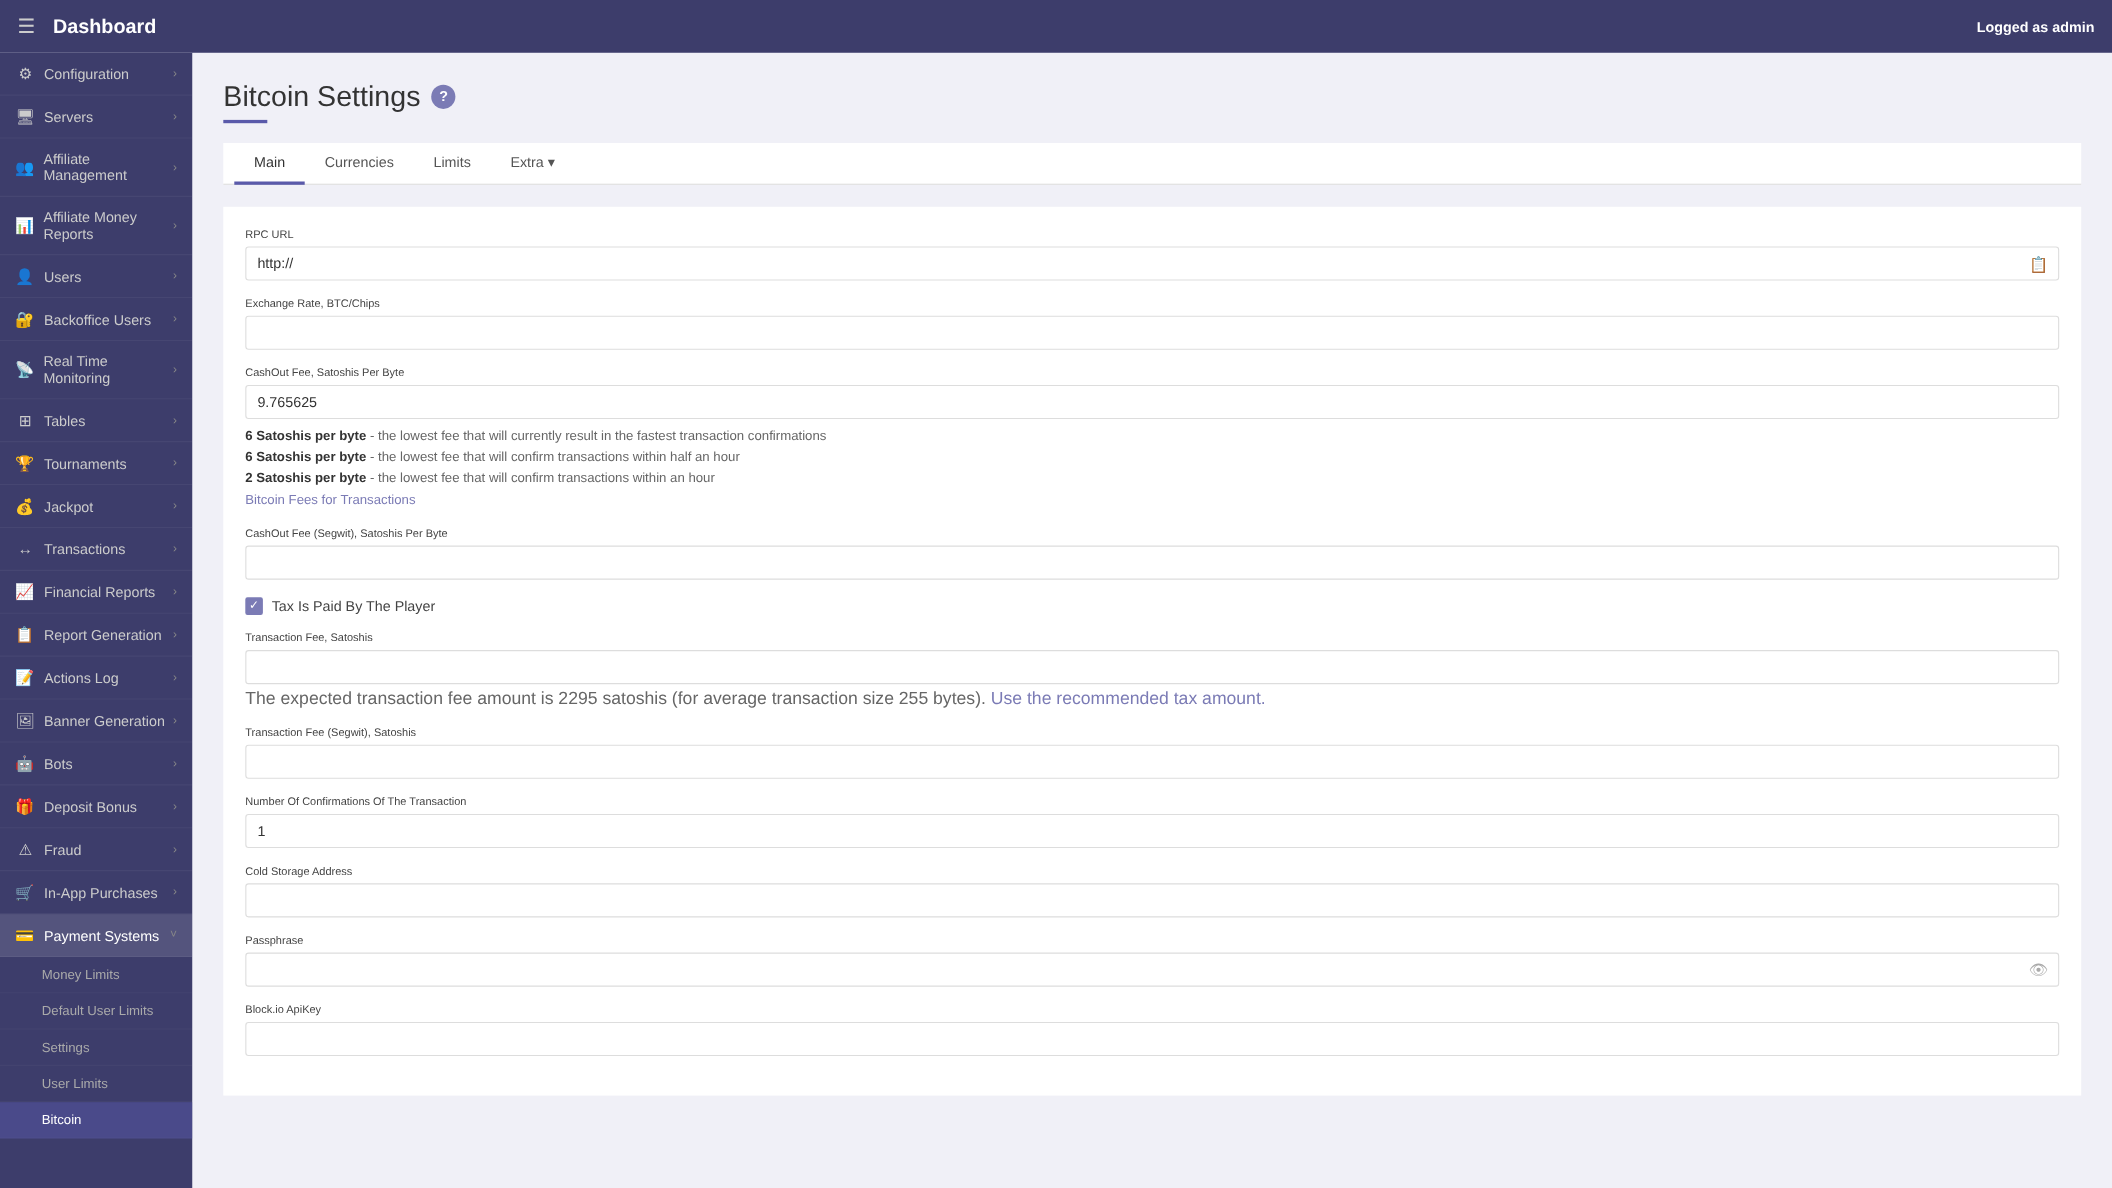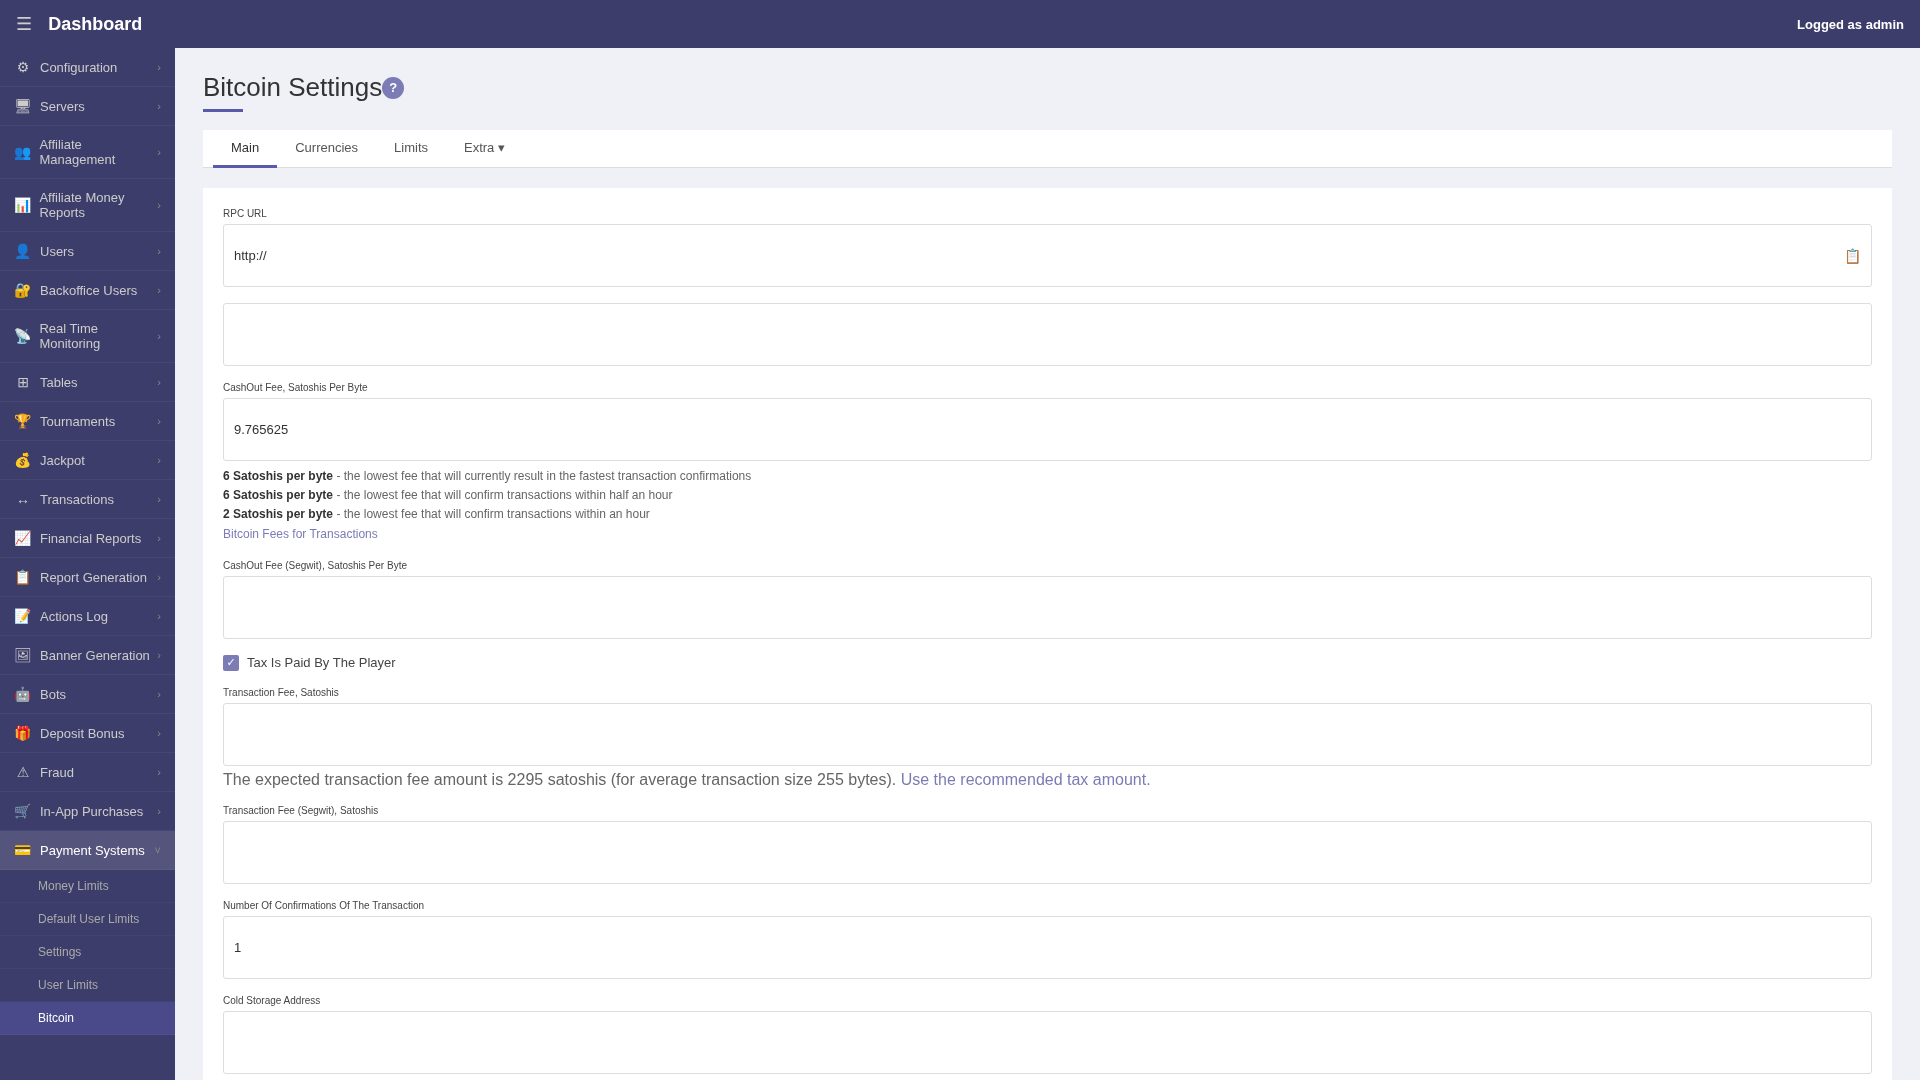--- a/index.html
+++ b/index.html
@@ -66,20 +66,21 @@
     .main {
       flex: 1;
       overflow-y: auto;
       padding: 24px 28px;
       background: #f0f0f7;
     }
 
     .page-title-row {
       display: flex;
       align-items: center;
+      gap: 10px;
       margin-bottom: 6px;
     }
     .page-title {
       font-size: 26px;
       font-weight: 400;
       color: #333;
     }
     .help-icon {
       width: 22px;
       height: 22px;
@@ -126,21 +127,21 @@
       display: block;
       font-size: 10px;
       color: #444;
       margin-bottom: 5px;
       font-weight: 500;
     }
     .field-input {
       width: 100%;
       border: 1px solid #ddd;
       border-radius: 3px;
-      padding: 23px 10px;
+      padding: 7px 10px;
       font-size: 13px;
       color: #333;
       outline: none;
       background: #fff;
     }
     .input-with-icon { position: relative; }
     .input-with-icon .field-input { padding-right: 32px; }
     .input-icon {
       position: absolute;
       right: 10px;
@@ -368,20 +369,21 @@
 
       <div class="field-group">
         <label class="field-label">RPC URL</label>
         <div class="input-with-icon">
           <input type="text" class="field-input" value="http://" style="">
           <span class="input-icon">📋</span>
         </div>
       </div>
 
       <div class="field-group">
+        <label class="field-label">Exchange Rate, BTC/Chips</label>
         <input type="text" class="field-input" style="">
       </div>
 
       <div class="field-group">
         <label class="field-label">CashOut Fee, Satoshis Per Byte</label>
         <input type="text" class="field-input" value="9.765625" style="">
         <div class="field-hints">
           <div><b>6 Satoshis per byte</b><span> - the lowest fee that will currently result in the fastest transaction confirmations</span></div>
           <div><b>6 Satoshis per byte</b><span> - the lowest fee that will confirm transactions within half an hour</span></div>
           <div><b>2 Satoshis per byte</b><span> - the lowest fee that will confirm transactions within an hour</span></div>

